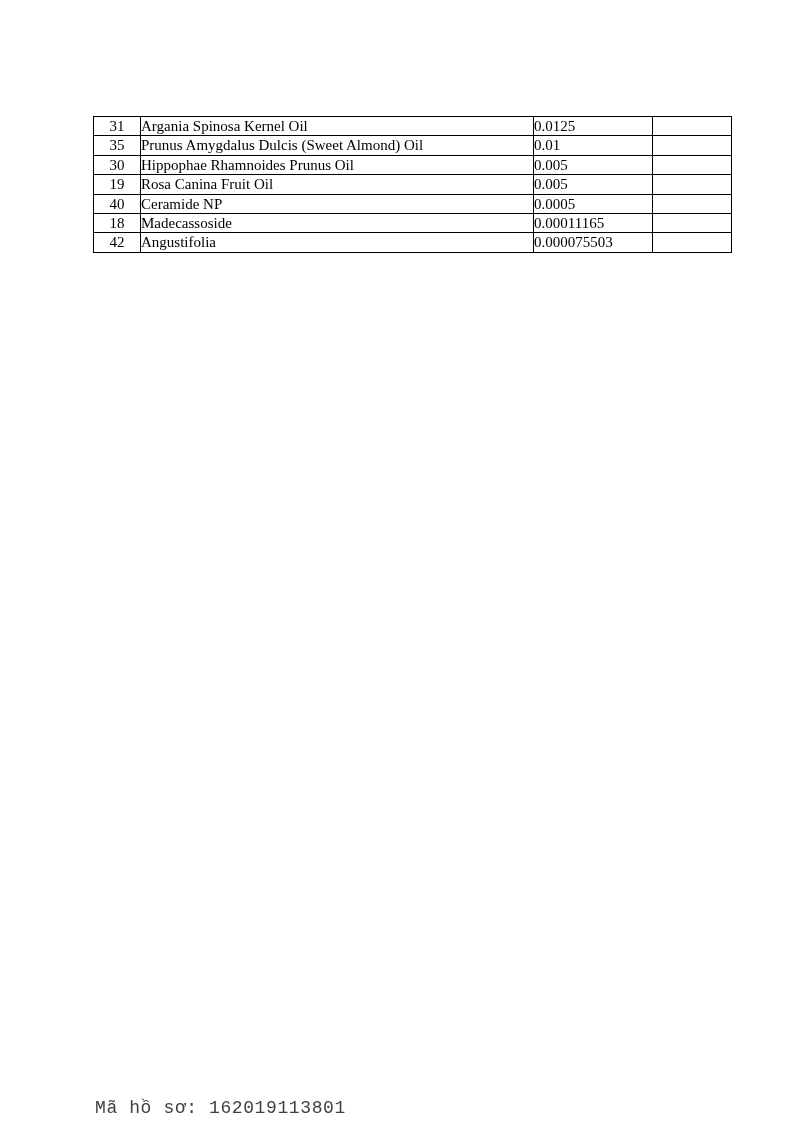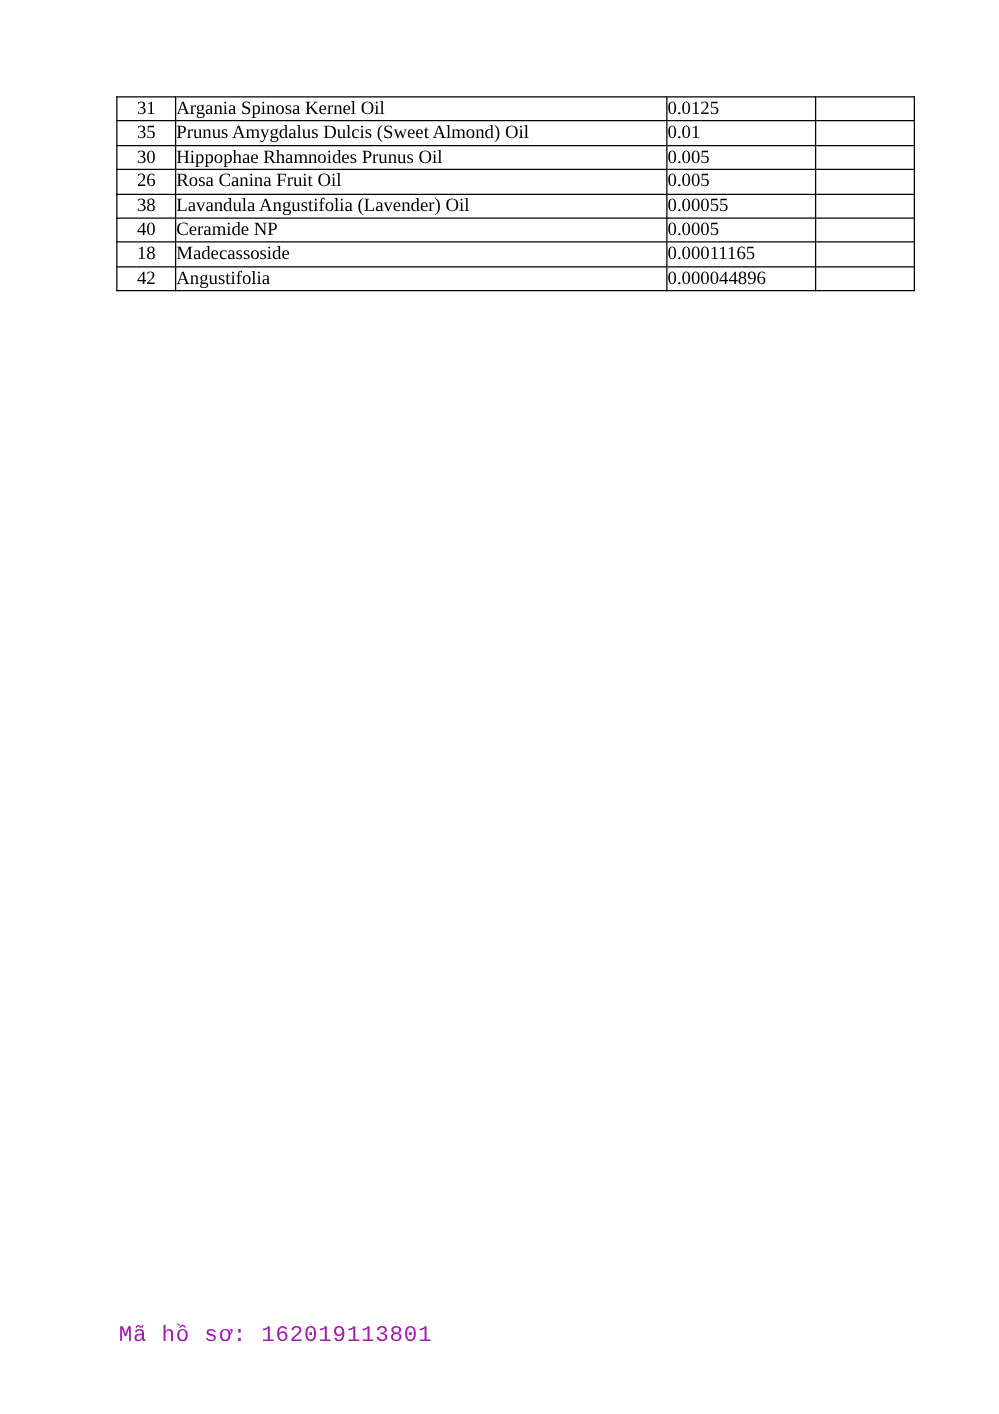--- a/index.html
+++ b/index.html
@@ -9,20 +9,21 @@
     background: #ffffff;
     font-family: "Liberation Serif", serif;
     color: #000000;
     position: relative;
     overflow: hidden;
   }
   .page {
     position: absolute;
     inset: 0;
     background: #ffffff;
+    margin-top: 39px;
   }
   table.ingredients {
     position: absolute;
     left: 93px;
     top: 77px;
     width: 638px;
     border-collapse: collapse;
     table-layout: fixed;
     font-size: 15px;
     color: #000000;
@@ -40,21 +41,21 @@
   td.col-name  { width: 393px; padding-left: 8px; }
   td.col-value { width: 119px; padding-left: 8px; }
   td.col-extra { width: 79px; }
   .footer {
     position: absolute;
     left: 95px;
     top: 1059px;
     font-family: "Liberation Mono", "DejaVu Sans Mono", monospace;
     font-size: 18px;
     letter-spacing: 0.6px;
-    color: #a21caf;
+    color: #404040;
     white-space: nowrap;
   }
 </style>
 </head>
 <body>
 
 <div class="page">
 
   <table class="ingredients">
     <tbody id="table-body">
@@ -76,52 +77,46 @@
     </tr>
 
     <tr>
       <td class="col-no">30</td>
       <td class="col-name">Hippophae Rhamnoides Prunus Oil</td>
       <td class="col-value">0.005</td>
       <td class="col-extra"></td>
     </tr>
 
     <tr>
-      <td class="col-no">26</td>
+      <td class="col-no">19</td>
       <td class="col-name">Rosa Canina Fruit Oil</td>
       <td class="col-value">0.005</td>
       <td class="col-extra"></td>
     </tr>
 
-    <tr>
-      <td class="col-no">38</td>
-      <td class="col-name">Lavandula Angustifolia (Lavender) Oil</td>
-      <td class="col-value">0.00055</td>
-      <td class="col-extra"></td>
-    </tr>
 
 
     <tr>
       <td class="col-no">40</td>
       <td class="col-name">Ceramide NP</td>
       <td class="col-value">0.0005</td>
       <td class="col-extra"></td>
     </tr>
 
     <tr>
       <td class="col-no">18</td>
       <td class="col-name">Madecassoside</td>
       <td class="col-value">0.00011165</td>
       <td class="col-extra"></td>
     </tr>
 
     <tr>
       <td class="col-no">42</td>
       <td class="col-name">Angustifolia</td>
-      <td class="col-value">0.000044896</td>
+      <td class="col-value">0.000075503</td>
       <td class="col-extra"></td>
     </tr>
   </tbody>
   </table>
 
   <div class="footer">Mã hồ sơ: 162019113801</div>
 
 </div>
 
 </body></html>

